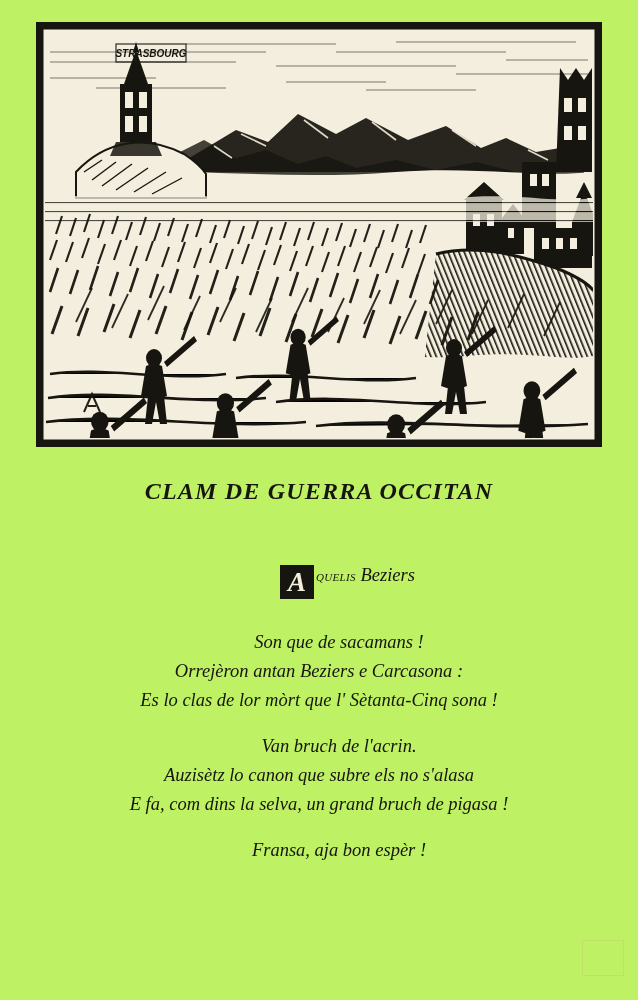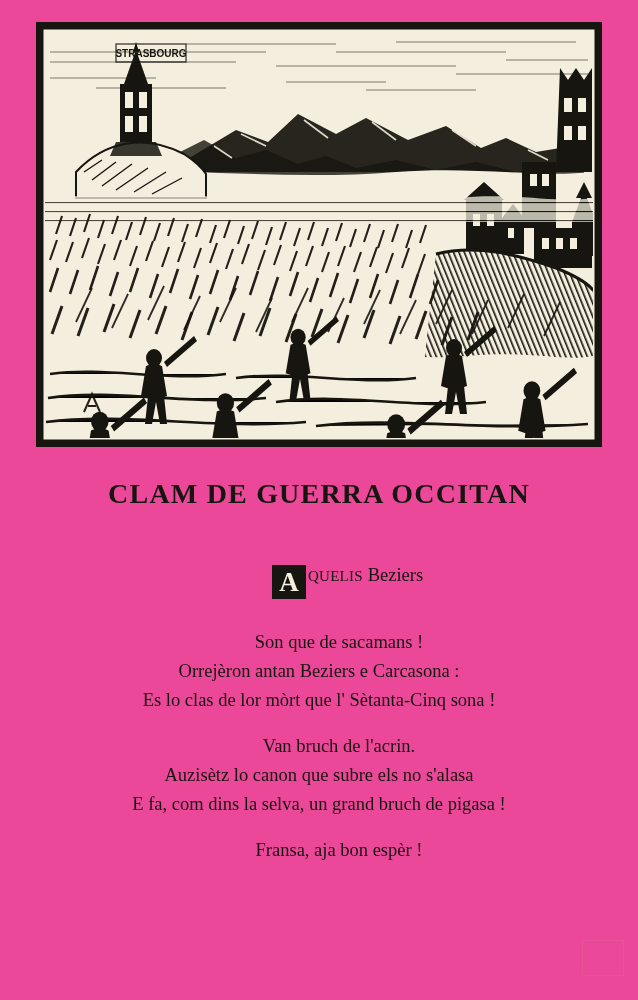--- a/index.html
+++ b/index.html
@@ -12,21 +12,22 @@
     height: 1000px;
     overflow: hidden;
     font-family: "Liberation Serif", serif;
     color: #17150f;
   }
 
   .page {
     position: relative;
     width: 638px;
     height: 1000px;
-    background: #ec4899;
+    background: #bef264;
+    font-style: italic;
   }
 
   
   .illustration {
     position: absolute;
     left: 36px;
     top: 22px;
     width: 566px;
     height: 425px;
     background: #f3eedd;
@@ -34,21 +35,21 @@
   .illustration svg { display: block; }
 
   
   .poem-title {
     position: absolute;
     left: 0;
     top: 478px;
     width: 638px;
     text-align: center;
     font-family: "Liberation Serif", serif;
-    font-size: 28px;
+    font-size: 24px;
     font-weight: bold;
     letter-spacing: 1.2px;
     color: #17150f;
   }
 
   
   .poem {
     position: absolute;
     left: 0;
     top: 532px;
@@ -84,21 +85,21 @@
     margin-right: 2px;
     background: #17150f;
     color: #f3eedd;
     font-family: "Liberation Serif", serif;
     font-size: 27px;
     font-weight: bold;
     text-align: center;
     position: relative;
   }
   .smallcaps {
-    font-size: 15px;
+    font-size: 11px;
     letter-spacing: 0.3px;
   }
 
   .faint-stamp {
     position: absolute;
     right: 14px;
     top: 940px;
     width: 40px;
     height: 34px;
     border: 1px solid rgba(190,140,150,0.35);

